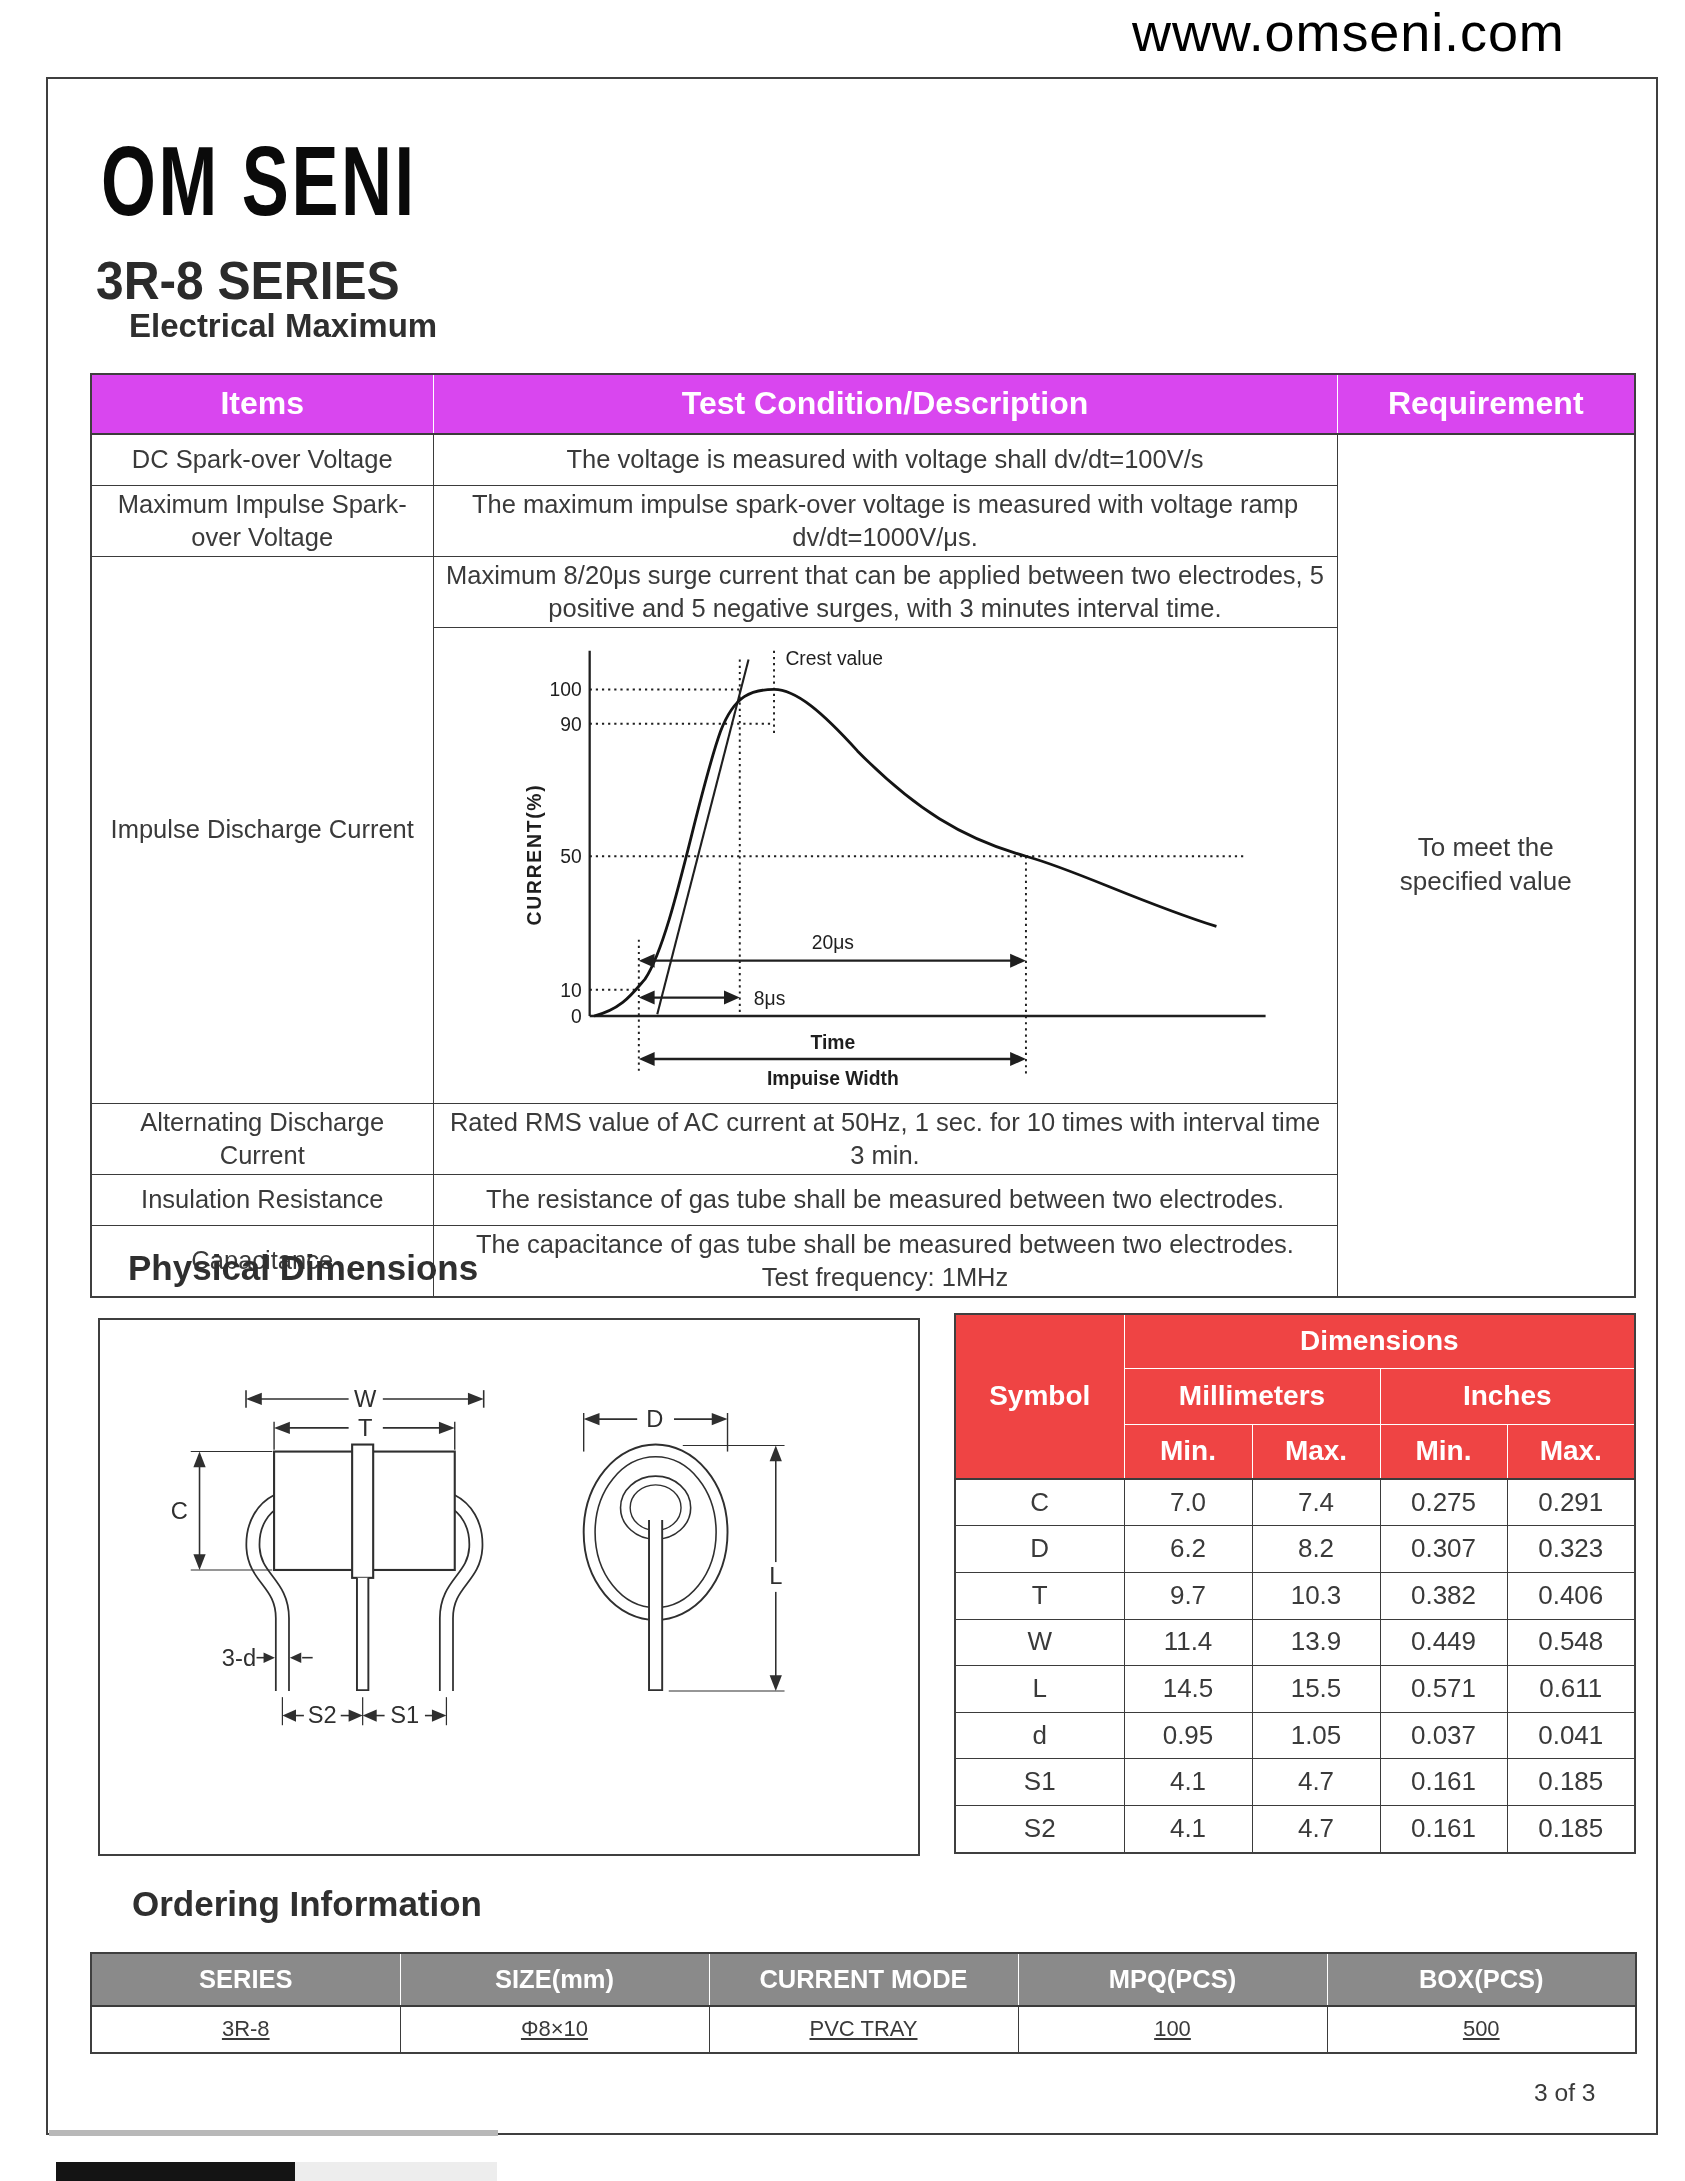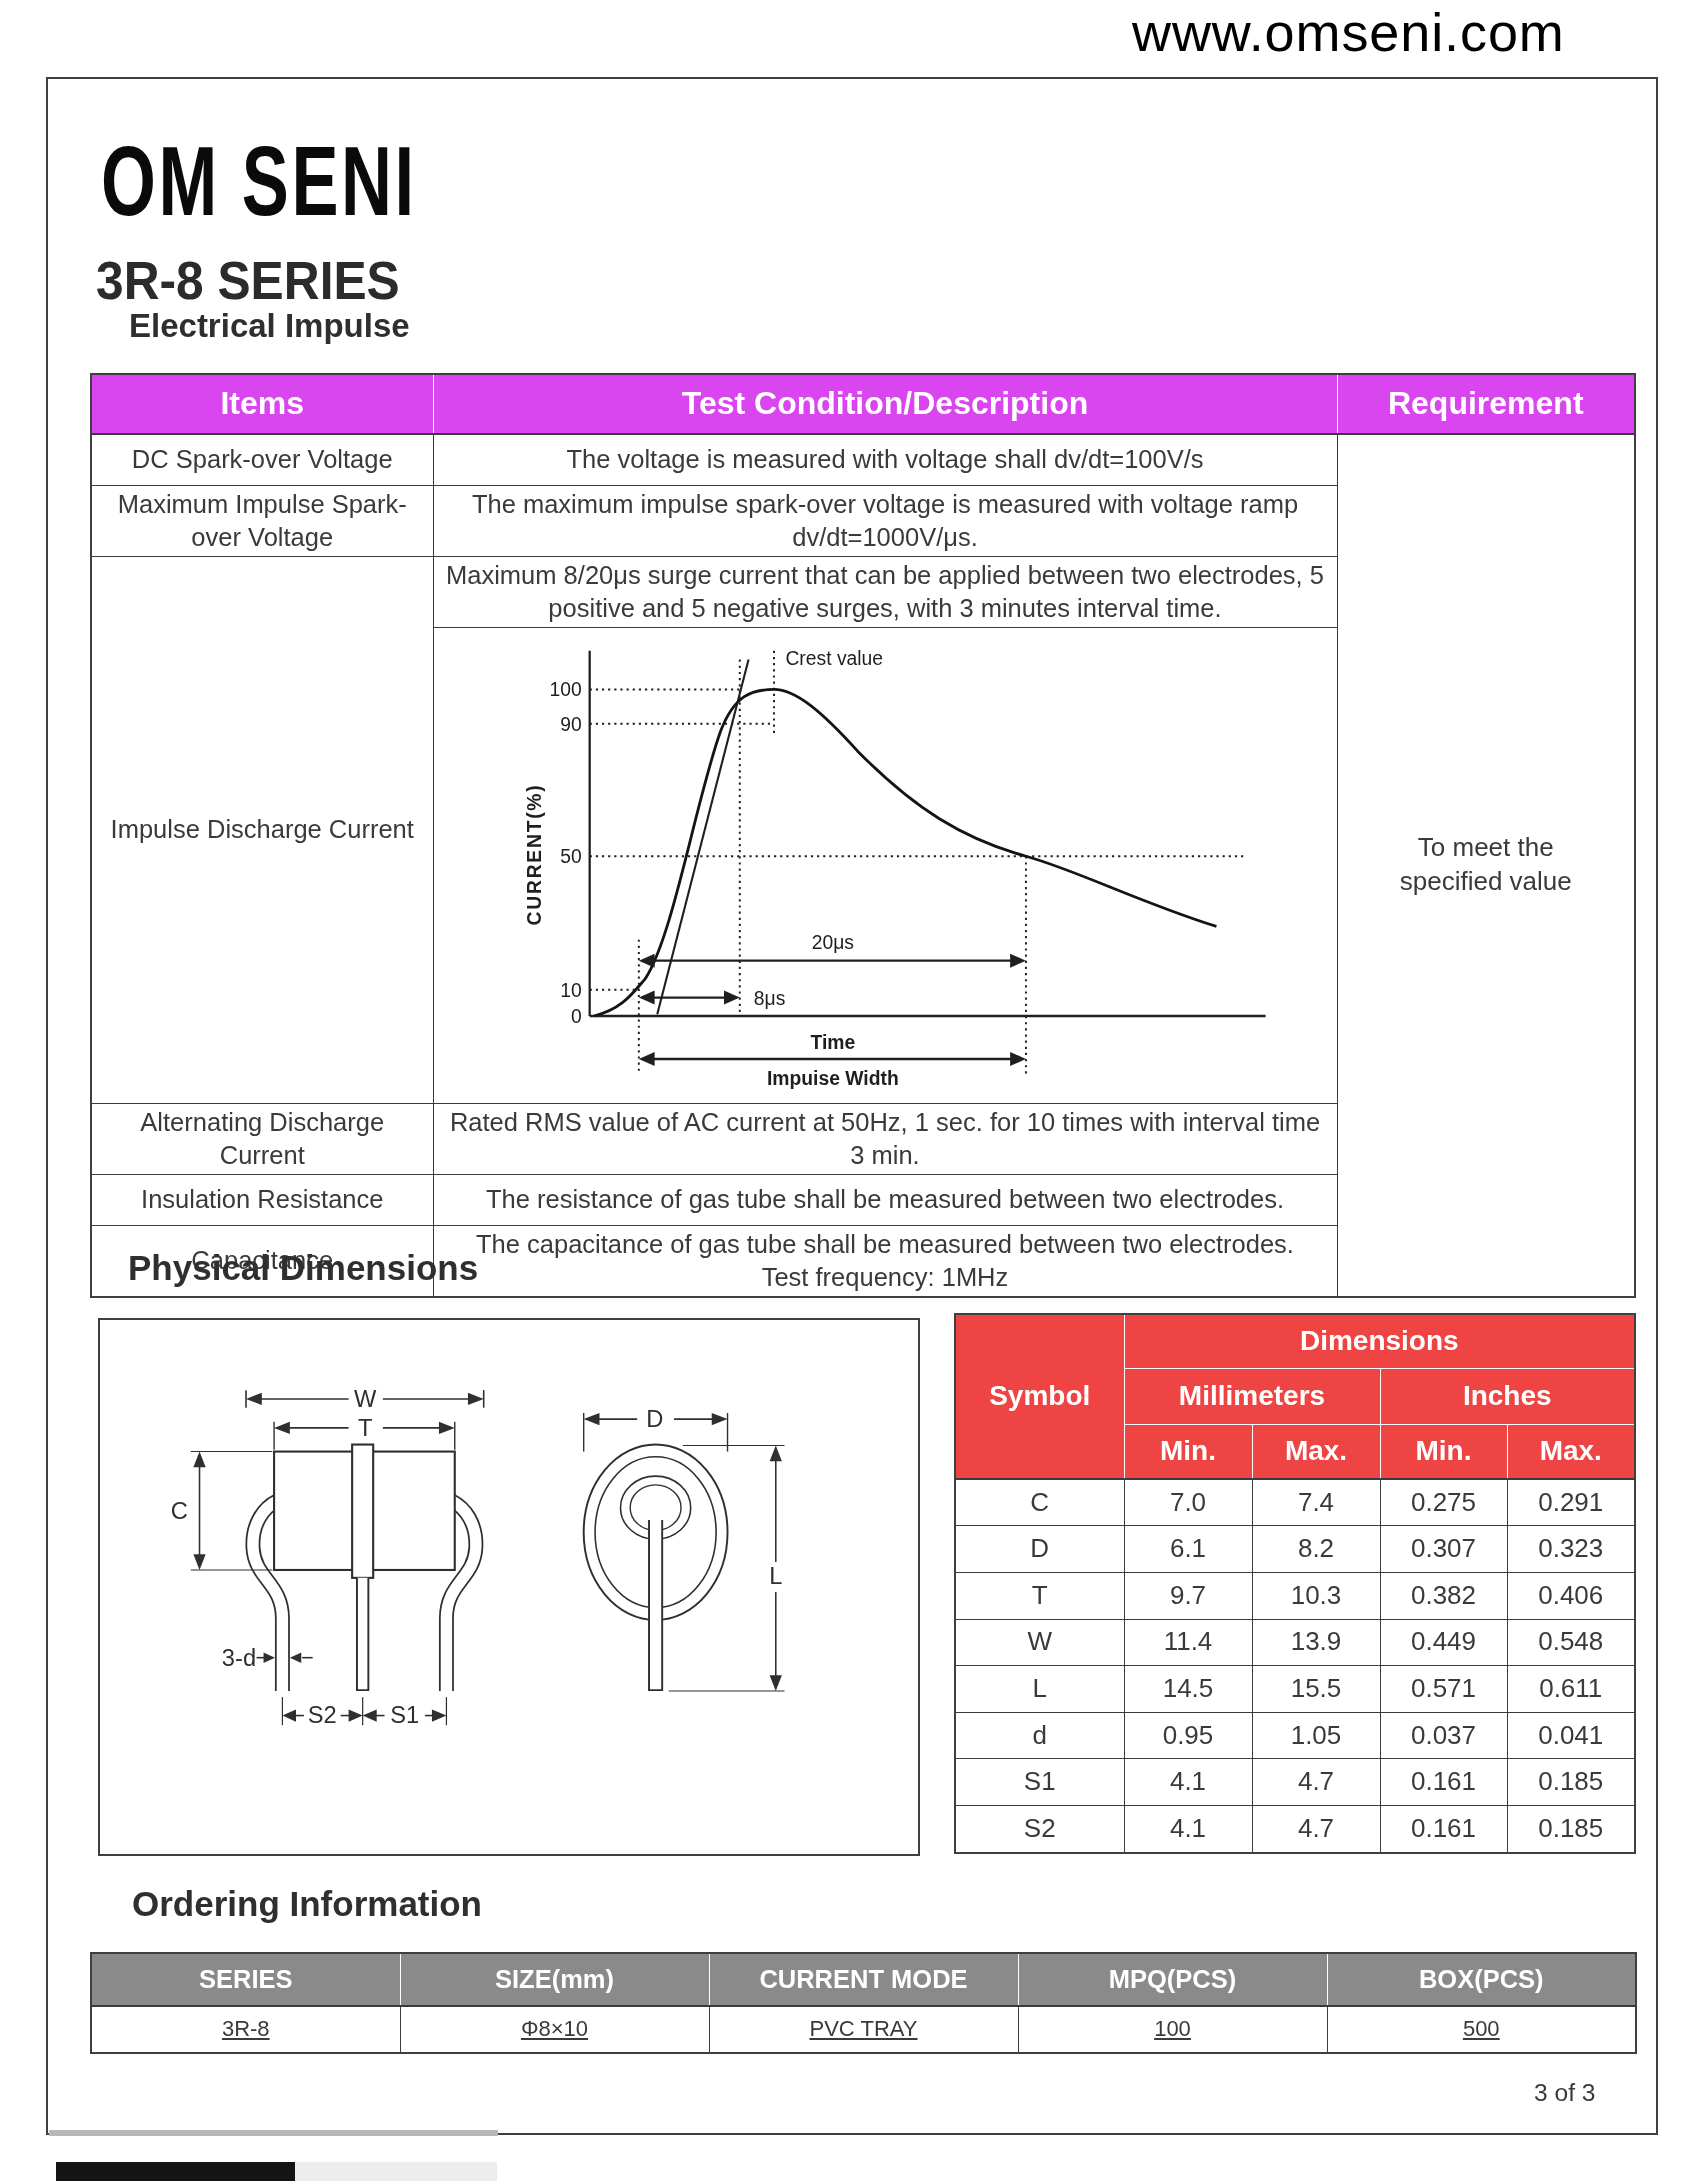--- a/index.html
+++ b/index.html
@@ -76,21 +76,21 @@
 </head>
 <body>
 
 <div class="page">
 
   <div class="url">www.omseni.com</div>
   <div class="frame"></div>
 
   <div class="logo">OM SENI</div>
   <div class="series-title">3R-8 SERIES</div>
-  <div class="h-section h-elec">Electrical Impulse</div>
+  <div class="h-section h-elec">Electrical Maximum</div>
 
   <table class="ratings">
     <colgroup>
         <col style="width:342px">
         <col style="width:904px">
         <col style="width:298px">
       </colgroup>
     <tbody>
         <tr>
       <th>Items</th>
@@ -303,21 +303,21 @@
     </tr>
     <tr class="first-body">
       <td>C</td>
       <td>7.0</td>
       <td>7.4</td>
       <td>0.275</td>
       <td>0.291</td>
     </tr>
     <tr>
       <td>D</td>
-      <td>6.1</td>
+      <td>6.2</td>
       <td>8.2</td>
       <td>0.307</td>
       <td>0.323</td>
     </tr>
     <tr>
       <td>T</td>
       <td>9.7</td>
       <td>10.3</td>
       <td>0.382</td>
       <td>0.406</td>

